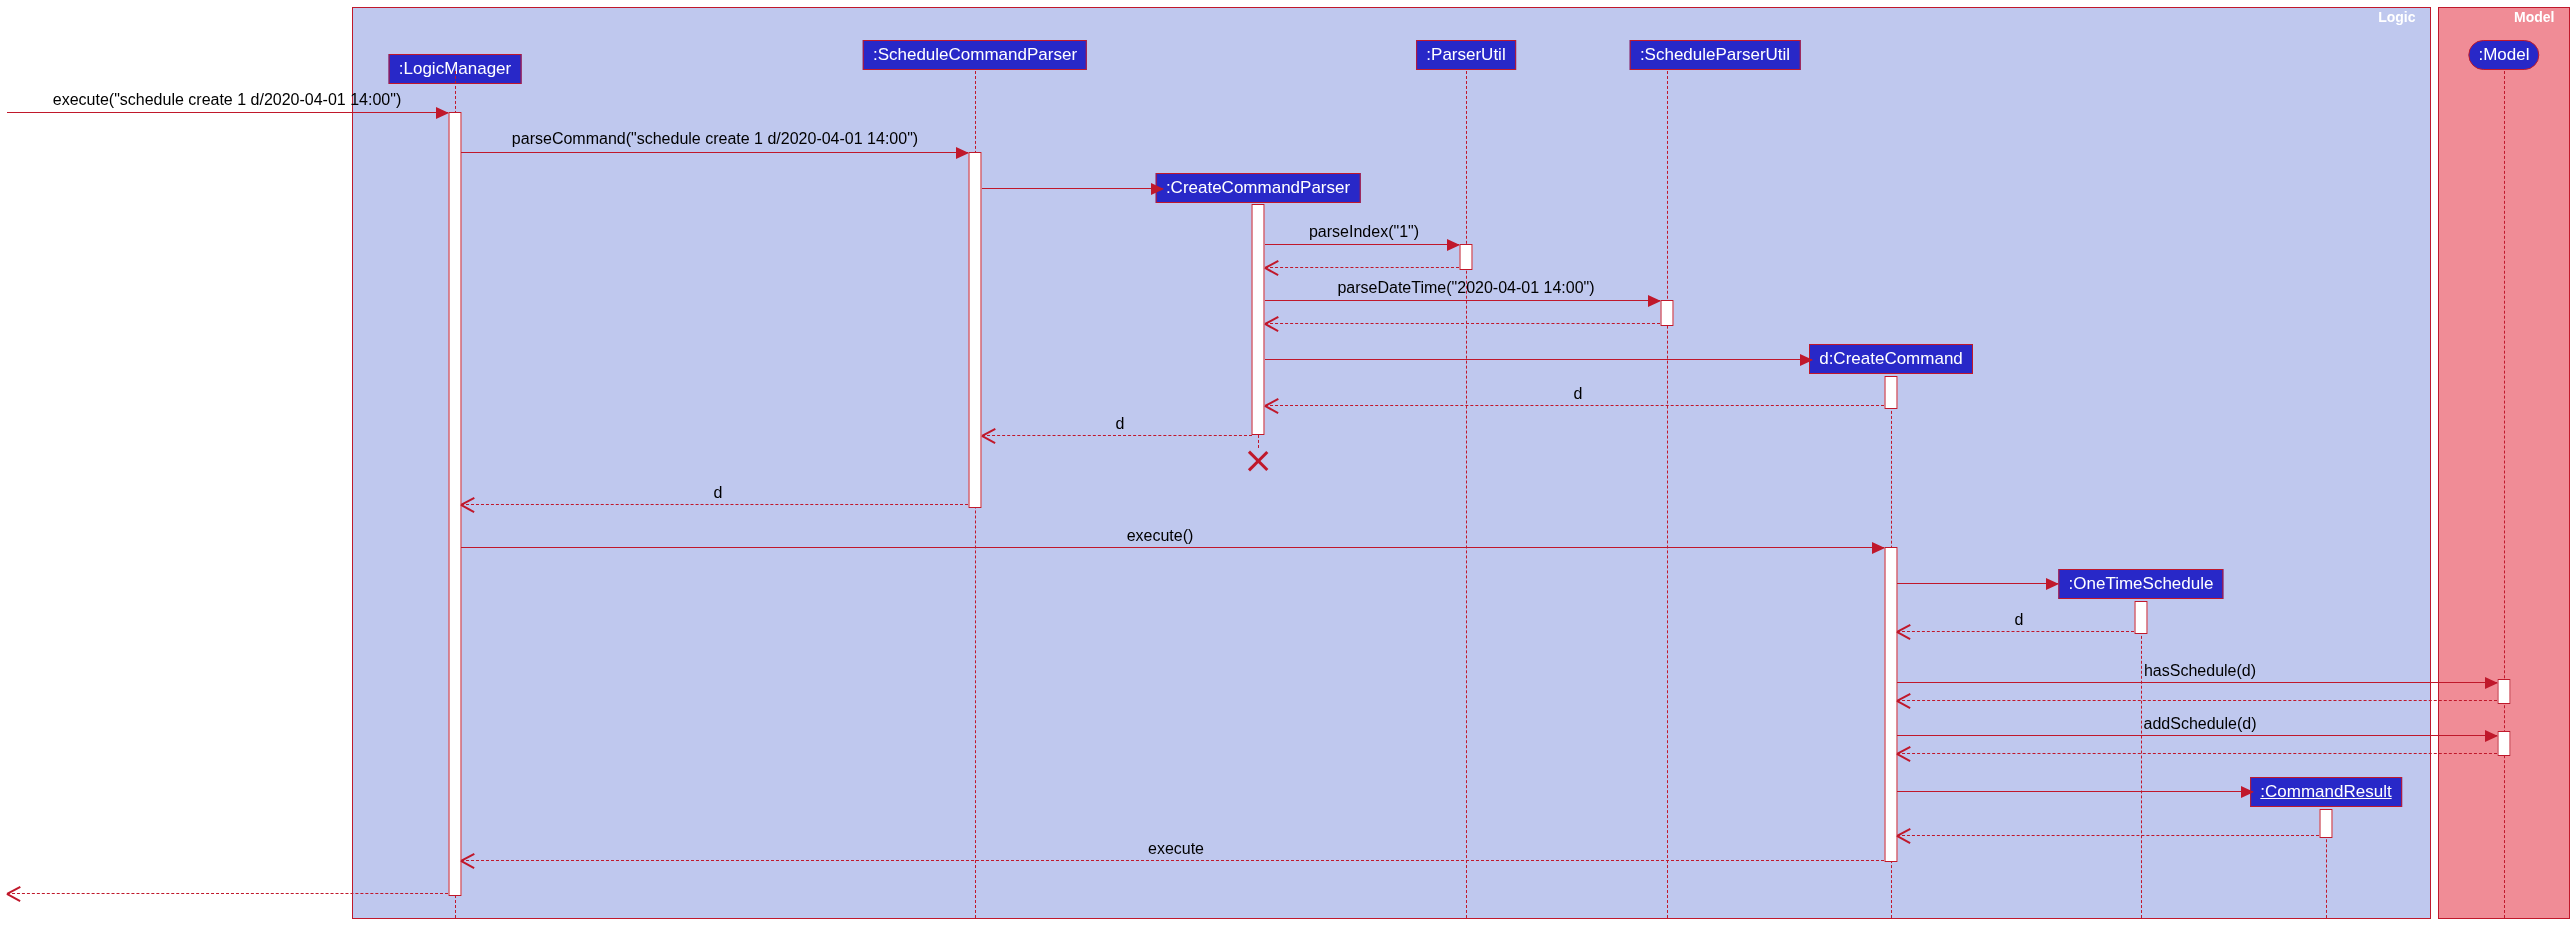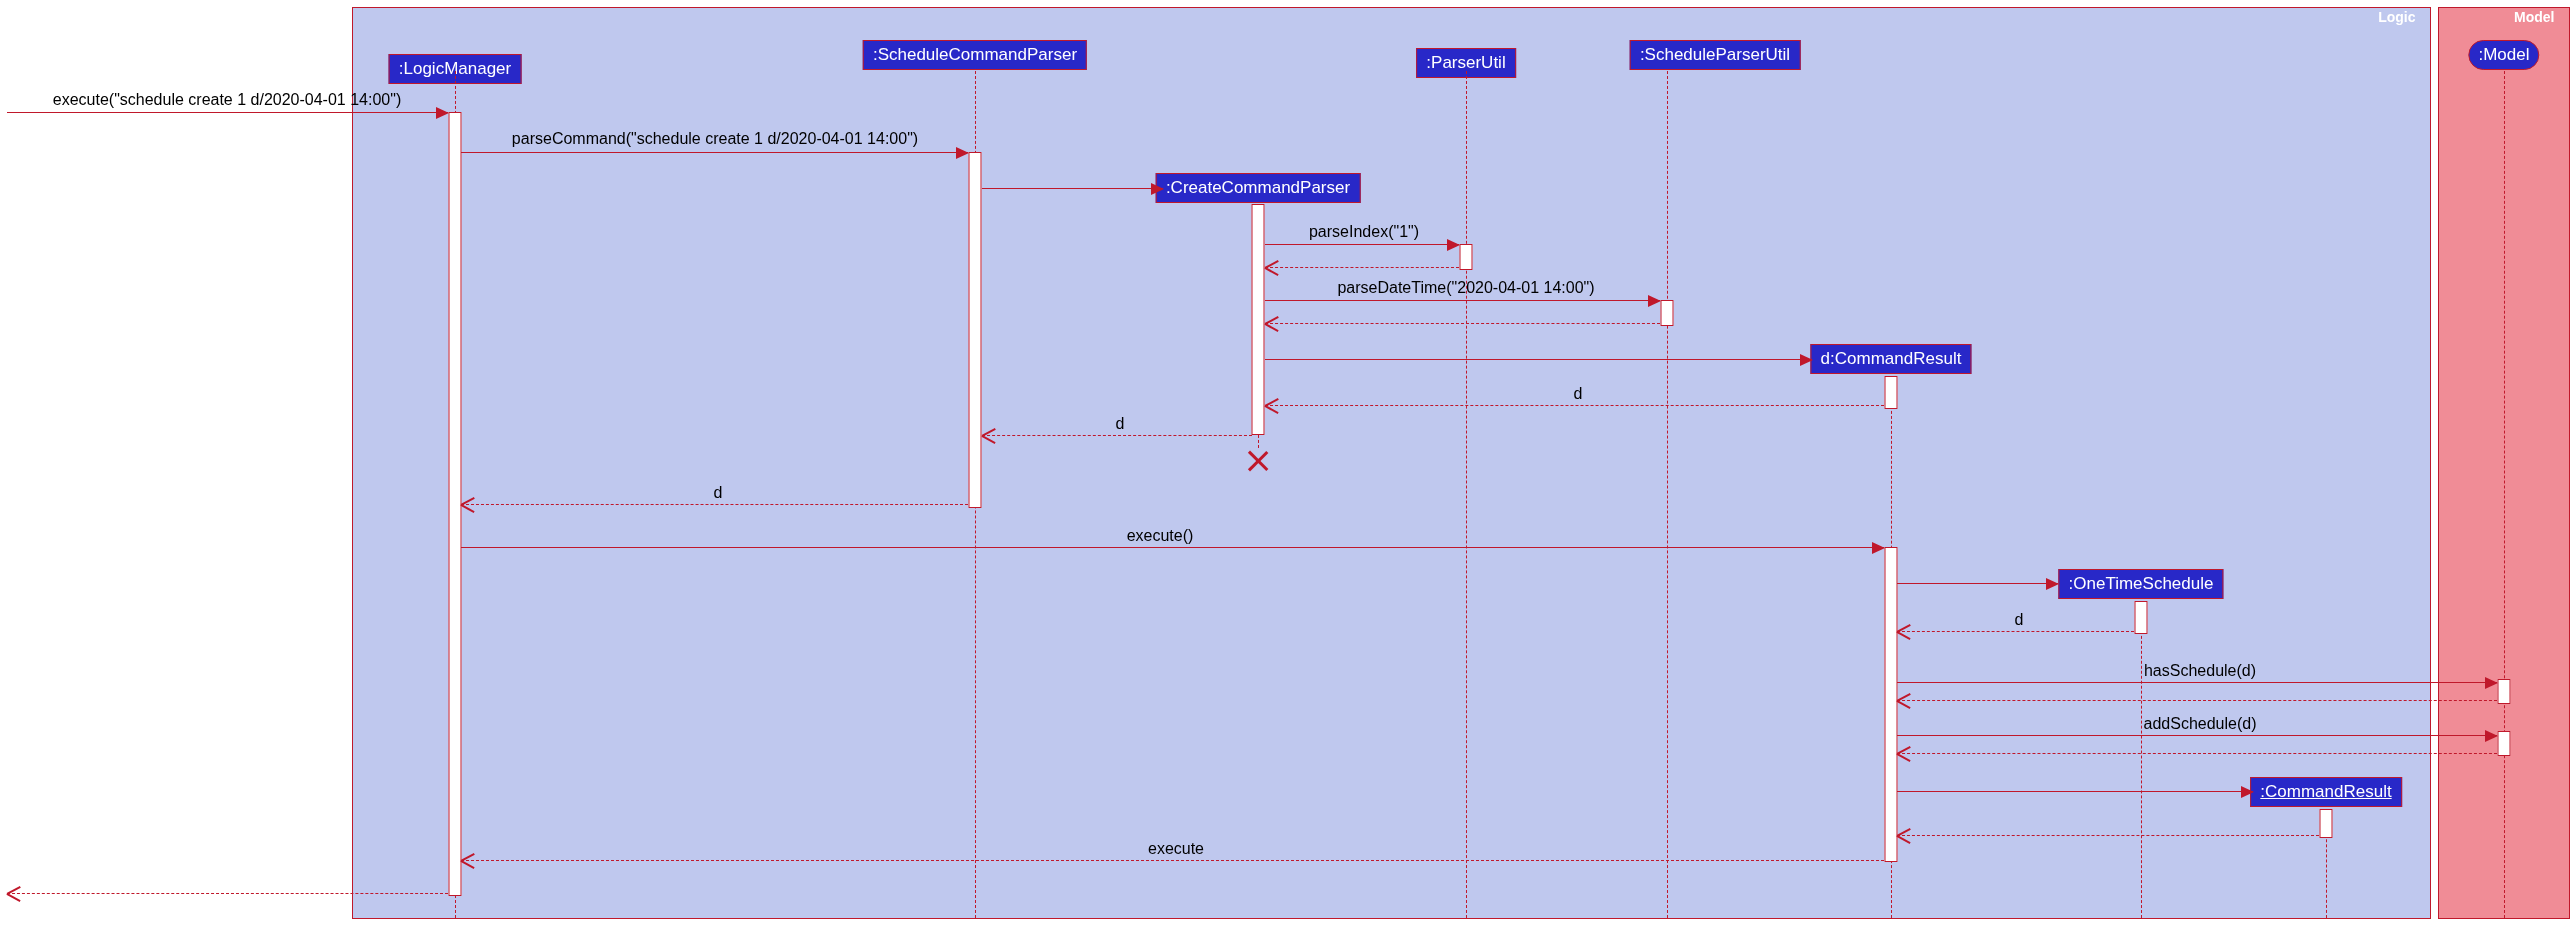--- a/index.html
+++ b/index.html
@@ -134,23 +134,23 @@
   <div class="frame frame-logic">
     <div class="frame-label">Logic</div>
   </div>
   <div class="frame frame-model">
     <div class="frame-label">Model</div>
   </div>
 
   <div class="participant" style="left:455px; top:40px;margin-top:14px;">:LogicManager</div>
   <div class="participant" style="left:975px; top:40px;">:ScheduleCommandParser</div>
   <div class="participant" style="left:1258px; top:173px;">:CreateCommandParser</div>
-  <div class="participant" style="left:1466px; top:40px;margin-top:8px;">:ParserUtil</div>
+  <div class="participant" style="left:1466px; top:40px;">:ParserUtil</div>
   <div class="participant" style="left:1667px; top:40px;margin-left:48px;">:ScheduleParserUtil</div>
-  <div class="participant" style="left:1891px; top:344px;">d:CommandResult</div>
+  <div class="participant" style="left:1891px; top:344px;">d:CreateCommand</div>
   <div class="participant" style="left:2141px; top:569px;">:OneTimeSchedule</div>
   <div class="participant" style="left:2326px; top:777px;text-decoration:underline;">:CommandResult</div>
   <div class="participant" style="left:2504px; top:40px;border-radius:15px;">:Model</div>
 
   <div class="lifeline" style="left:455px;  top:71px; height:847px;"></div>
   <div class="lifeline" style="left:975px; top:71px; height:847px;"></div>
   <div class="lifeline" style="left:1258px; top:204px; height:244px;"></div>
   <div class="lifeline" style="left:1466px; top:71px; height:847px;"></div>
   <div class="lifeline" style="left:1667px; top:71px; height:847px;"></div>
   <div class="lifeline" style="left:1891px; top:376px; height:542px;"></div>

